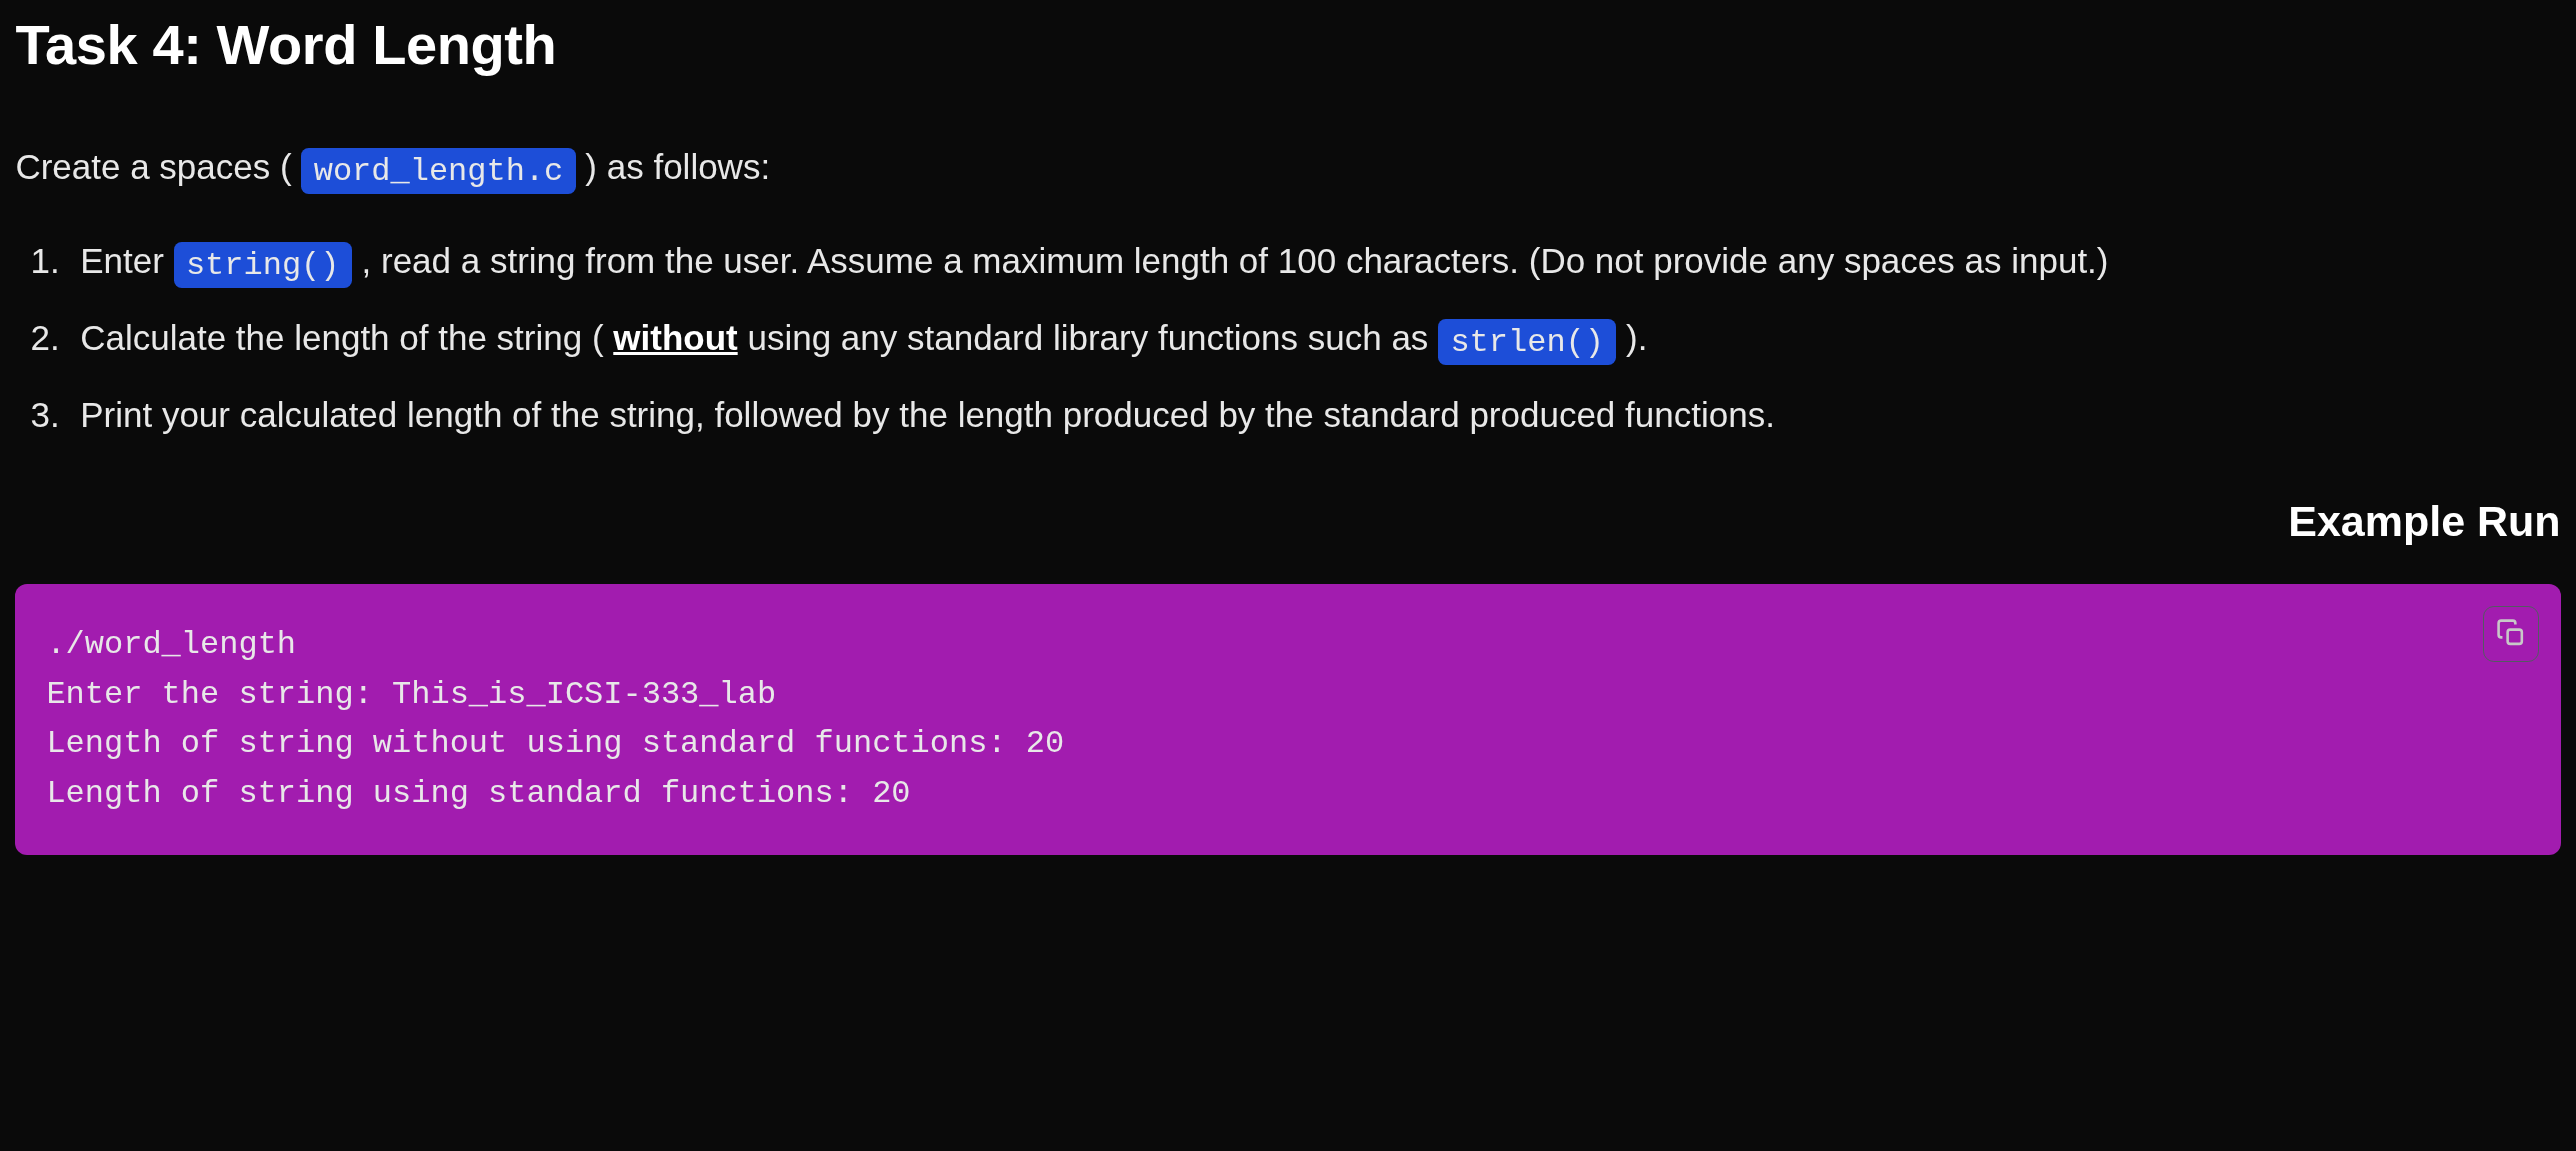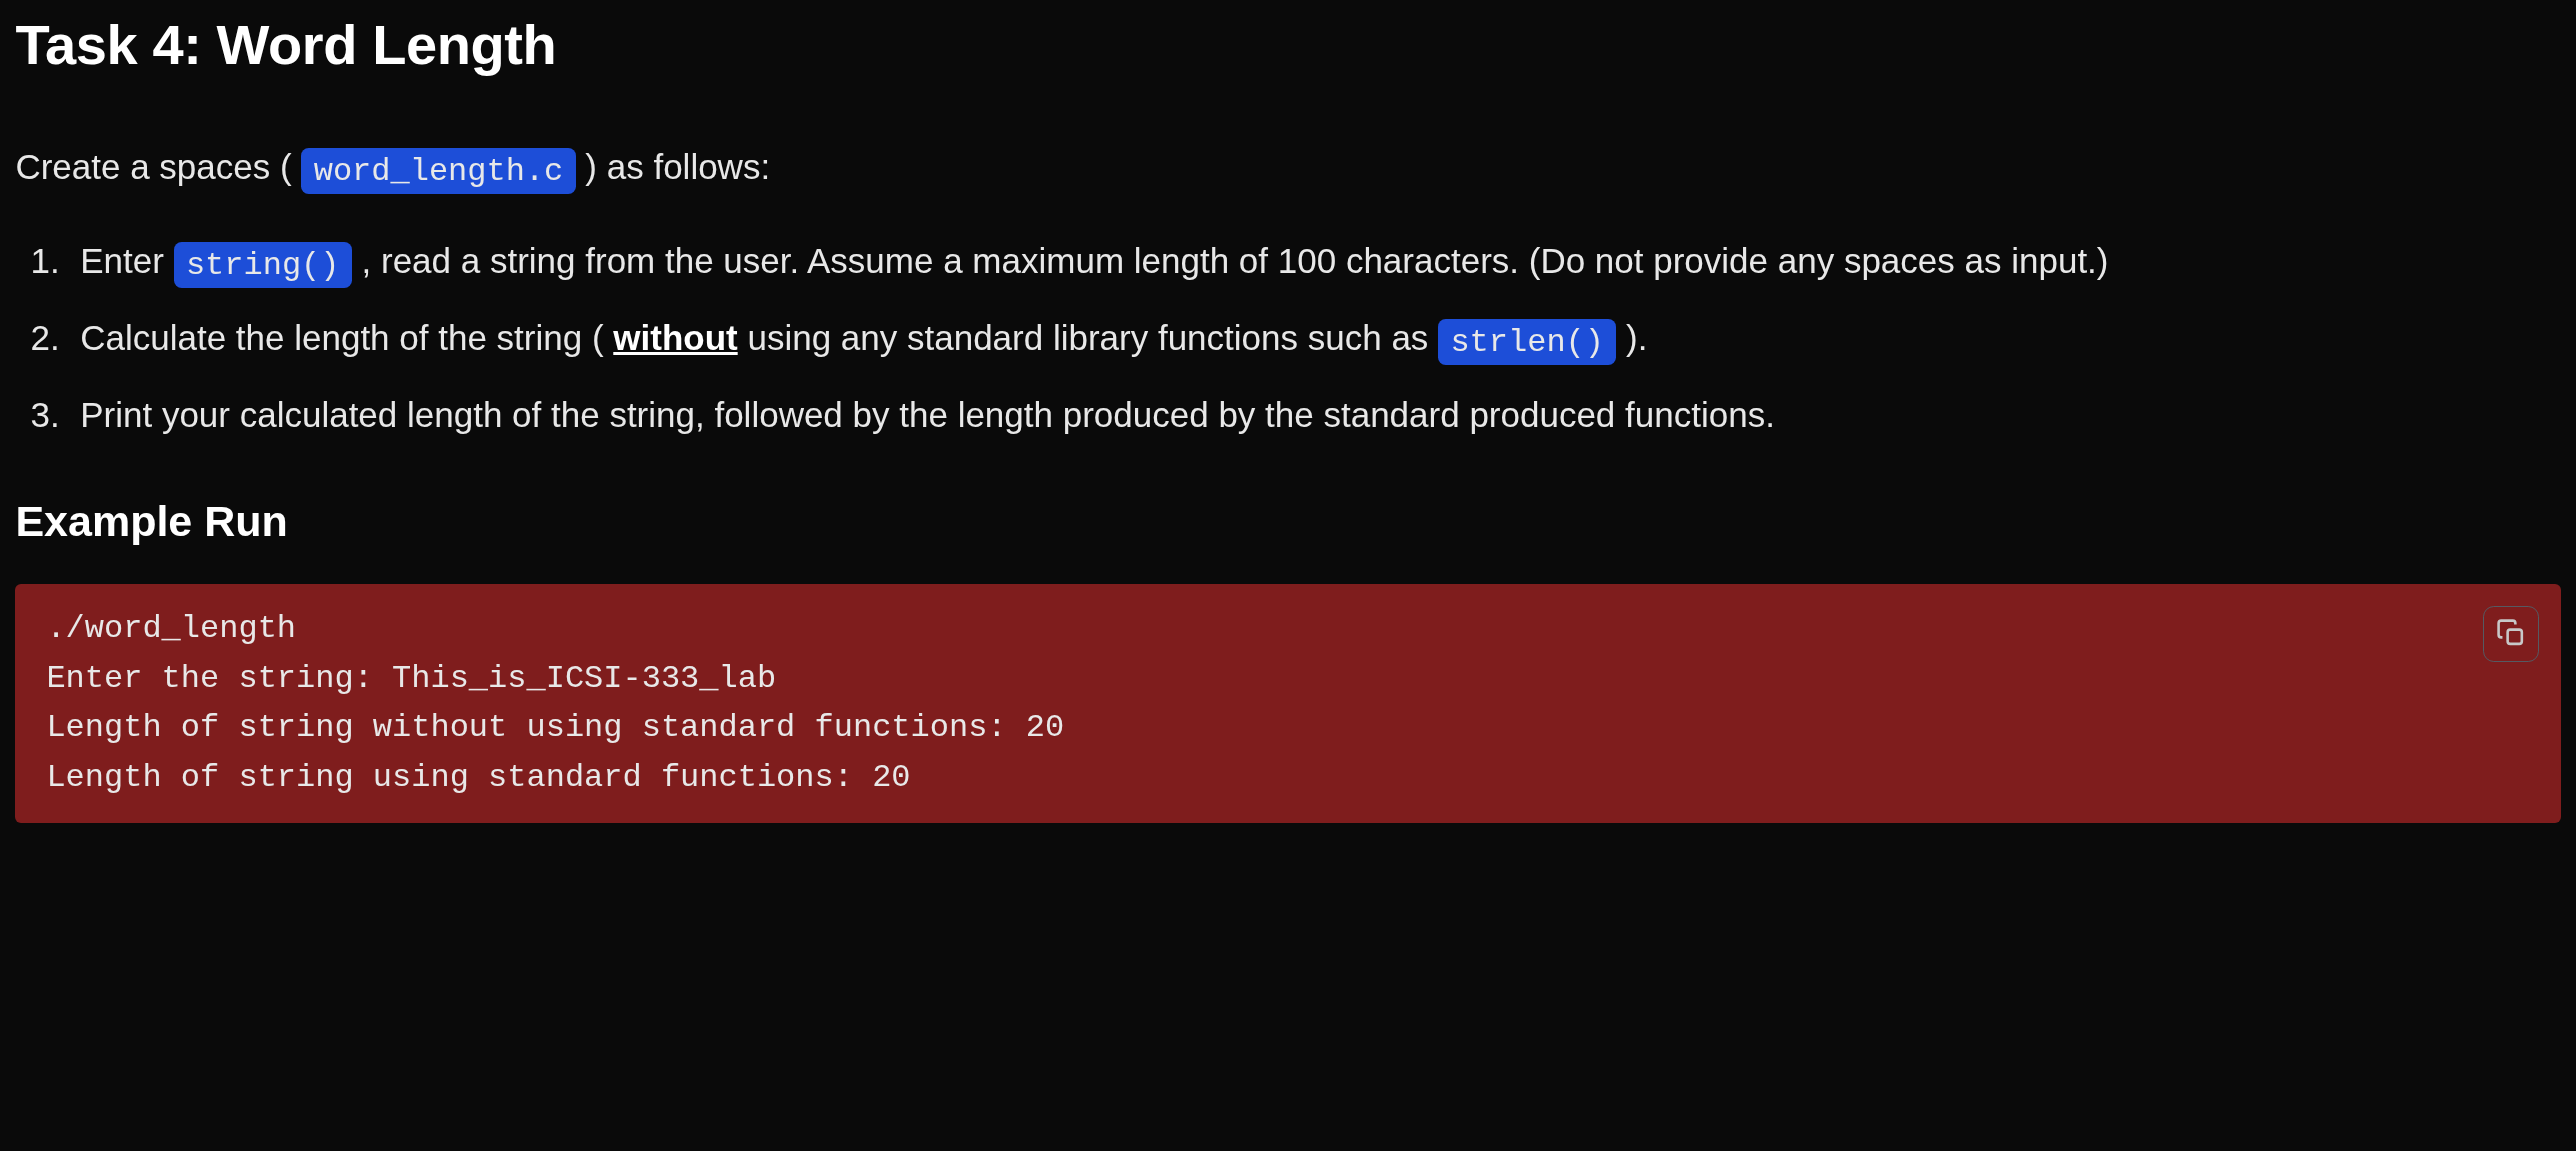--- a/index.html
+++ b/index.html
@@ -51,26 +51,27 @@
   strong {
     font-weight: 700;
     color: #ffffff;
     text-decoration: underline;
   }
   h3.example-heading {
     font-size: 43px;
     font-weight: 700;
     color: #ffffff;
     margin: 46px 0 31px 0;
+    text-align: right;
   }
   .code-block {
     position: relative;
-    background: #7f1d1d;
-    border-radius: 6px;
-    padding: 20px 31px;
+    background: #a21caf;
+    border-radius: 12px;
+    padding: 36px 31px;
     margin: 0 0 15.4px 0;
   }
   .code-block pre {
     font-family: "SFMono-Regular", Consolas, "Liberation Mono", Menlo, monospace;
     font-size: 32px;
     color: #e8e8e8;
     white-space: pre;
     line-height: 1.55;
   }
   .copy-btn {

